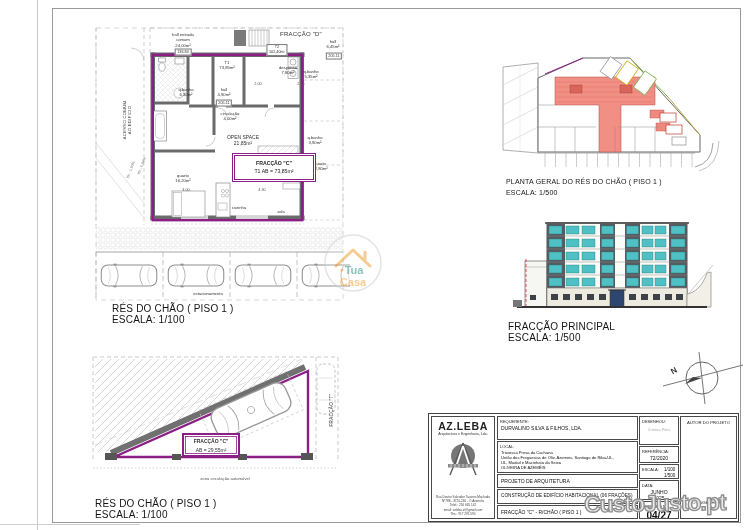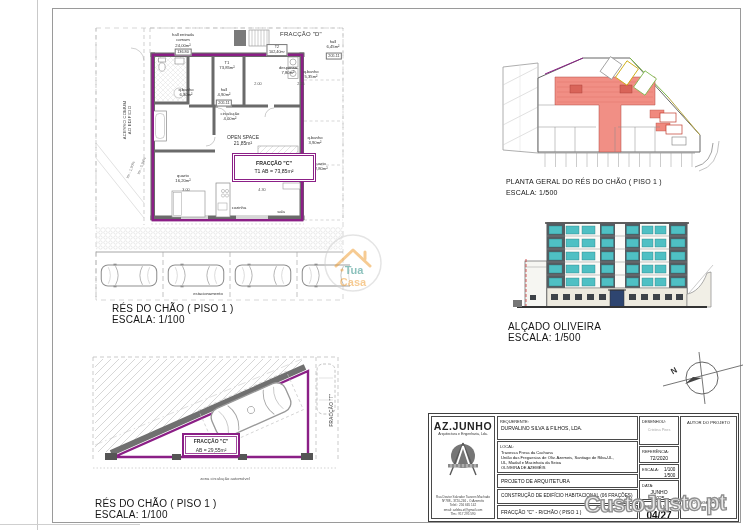--- a/index.html
+++ b/index.html
@@ -302,21 +302,21 @@
     </g>
     <rect x="105" y="75" width="14" height="17" fill="#2e4570" stroke="#333" stroke-width="0.5"></rect>
     <path d="M103,75 H121" stroke="#333" stroke-width="1"></path>
 
     <path d="M182,92 L182,79 C190,78 198,70 202,58 L206,57 L206,92 Z" fill="#f1efe6" stroke="#888" stroke-width="0.7"></path>
     <path d="M184,78 L208,50" stroke="#aaa" stroke-width="0.6"></path>
 
     <path d="M12,92 H202" stroke="#333" stroke-width="1.8"></path>
     <rect x="8" y="85" width="9" height="7" fill="#777"></rect>
   </svg>
-  <div class="cap" style="left:508px;top:321px;">ALÇADO OLIVEIRA</div>
+  <div class="cap" style="left:508px;top:321px;">FRACÇÃO PRINCIPAL</div>
   <div class="cap" style="left:508px;top:332px;">ESCALA: 1/500</div>
 
   <svg class="abs" style="left:88px;top:350px;" width="262" height="135" viewBox="0 0 262 135">
     <defs>
       <pattern id="hatchG" width="8" height="8" patternUnits="userSpaceOnUse">
         <path d="M0,8 L8,0" stroke="#c6c6c6" stroke-width="0.7"></path>
       </pattern>
       <symbol id="car2" viewBox="0 0 56 24">
         <rect x="1.2" y="1.8" width="53.6" height="20.4" rx="6.5" fill="#fff" stroke="#999" stroke-width="0.9"></rect>
         <path d="M15,3 q5,9 0,18 M41,3 q-5,9 0,18" fill="none" stroke="#a5a5a5" stroke-width="0.6"></path>
@@ -358,21 +358,21 @@
     <circle cx="47" cy="26" r="16" fill="none" stroke="#666" stroke-width="1"></circle>
     <path d="M8,34 L88,13" stroke="#666" stroke-width="0.9"></path>
     <path d="M44,0 L50,52" stroke="#666" stroke-width="0.9"></path>
     <polygon points="47,26 30,32 38,25" fill="#444"></polygon>
   </svg>
   <div class="nlab">N</div>
 
   <div class="tb">
 
     <div class="cell" style="left:2px;top:2px;width:62px;height:101px;">
-      <div class="logo-name">AZ.JUNHO</div>
+      <div class="logo-name">AZ.LEBA</div>
       <div class="logo-sub">Arquitectura e Engenharia, Lda.</div>
       <svg width="36" height="40" style="display:block;margin:3px auto 0;">
         <circle cx="18" cy="17" r="12" fill="#767676"></circle>
         <path d="M18,4 L5,36 M18,4 L31,36" stroke="#5a5a5a" stroke-width="1.4" fill="none"></path>
         <path d="M18,7 L11,28 M18,7 L25,28" stroke="#fff" stroke-width="1.8" fill="none"></path>
         <rect x="3" y="25" width="30" height="3.5" fill="#8a8a8a"></rect>
         <path d="M6,25 v3.5 M10,25 v3.5 M14,25 v3.5 M18,25 v3.5 M22,25 v3.5 M26,25 v3.5 M30,25 v3.5" stroke="#fff" stroke-width="0.6"></path>
       </svg>
       <div class="logo-addr">Rua Doutor Salvador Tavares Machado
 Nº788 - 3720-246 - O.Azeméis

